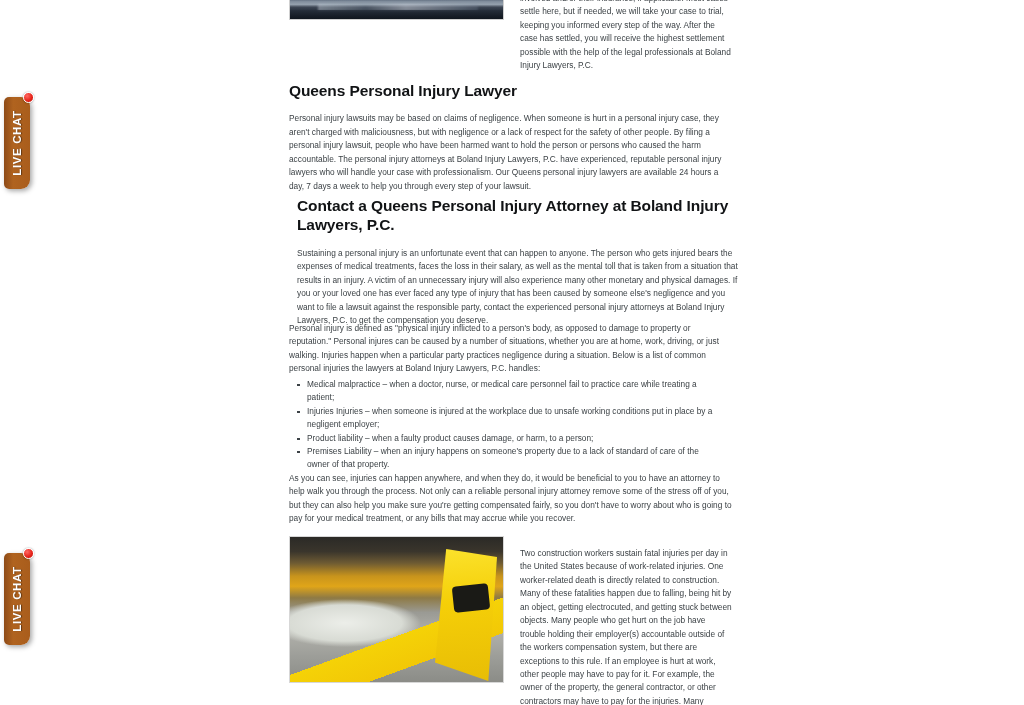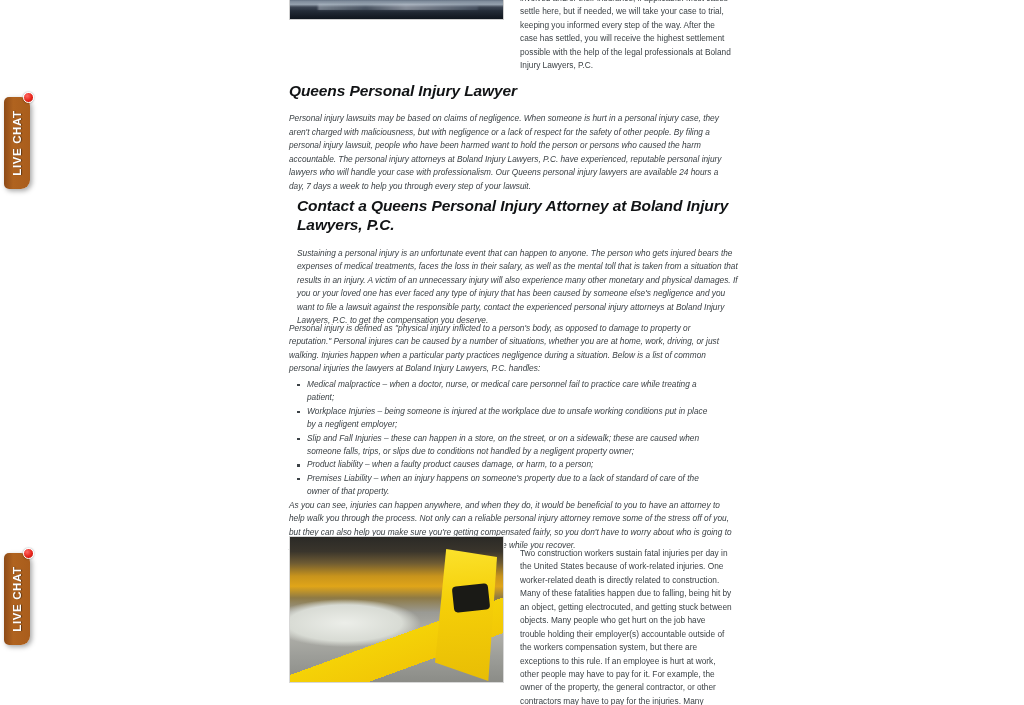--- a/index.html
+++ b/index.html
@@ -52,21 +52,20 @@
   }
   #chat-top   { top: 97px;  height: 92px; }
   #chat-bottom{ top: 553px; height: 92px; }
 
   
   .content {
     position: absolute;
     left: 289px;
     top: 0;
     width: 444px;
-    font-style: italic;
   }
 
   h2.section-title {
     margin: 0;
     font-size: 15.5px;
     font-weight: bold;
     color: #111315;
     letter-spacing: -0.1px;
     line-height: 1.25;
   }
@@ -211,22 +210,21 @@
   <div class="content" style="top:196px;margin-left:8px;">
     <h2 class="section-title">Contact a Queens Personal Injury Attorney at Boland Injury Lawyers, P.C.</h2>
     <p class="body-text" style="margin-top:12px;">Sustaining a personal injury is an unfortunate event that can happen to anyone. The person who gets injured bears the expenses of medical treatments, faces the loss in their salary, as well as the mental toll that is taken from a situation that results in an injury. A victim of an unnecessary injury will also experience many other monetary and physical damages. If you or your loved one has ever faced any type of injury that has been caused by someone else's negligence and you want to file a lawsuit against the responsible party, contact the experienced personal injury attorneys at Boland Injury Lawyers, P.C. to get the compensation you deserve.</p>
   </div>
 
   <div class="content" style="top:310px;">
     <p class="body-text" style="margin-top:12px;">Personal injury is defined as "physical injury inflicted to a person's body, as opposed to damage to property or reputation." Personal injures can be caused by a number of situations, whether you are at home, work, driving, or just walking. Injuries happen when a particular party practices negligence during a situation. Below is a list of common personal injuries the lawyers at Boland Injury Lawyers, P.C. handles:</p>
 
     <ul class="bullet-list">
       <li class="bullet-item">Medical malpractice – when a doctor, nurse, or medical care personnel fail to practice care while treating a patient;</li>
-      <li class="bullet-item">Workplace Injuries – being someone is injured at the workplace due to unsafe working conditions put in place by a negligent employer;</li>
-      <li class="bullet-item">Slip and Fall Injuries – these can happen in a store, on the street, or on a sidewalk; these are caused when someone falls, trips, or slips due to conditions not handled by a negligent property owner;</li>
+      <li class="bullet-item">Injuries Injuries – when someone is injured at the workplace due to unsafe working conditions put in place by a negligent employer;</li>
       <li class="bullet-item">Product liability – when a faulty product causes damage, or harm, to a person;</li>
       <li class="bullet-item">Premises Liability – when an injury happens on someone's property due to a lack of standard of care of the owner of that property.</li>
     </ul>
 
     <p class="body-text" style="margin-top:0px;">As you can see, injuries can happen anywhere, and when they do, it would be beneficial to you to have an attorney to help walk you through the process. Not only can a reliable personal injury attorney remove some of the stress off of you, but they can also help you make sure you're getting compensated fairly, so you don't have to worry about who is going to pay for your medical treatment, or any bills that may accrue while you recover.</p>
   </div>
 
   <div class="media-row" style="left:289px; top:536px; width:444px;">
     <div class="photo" id="photo-construction"></div>
     <div class="photo-col-text">

